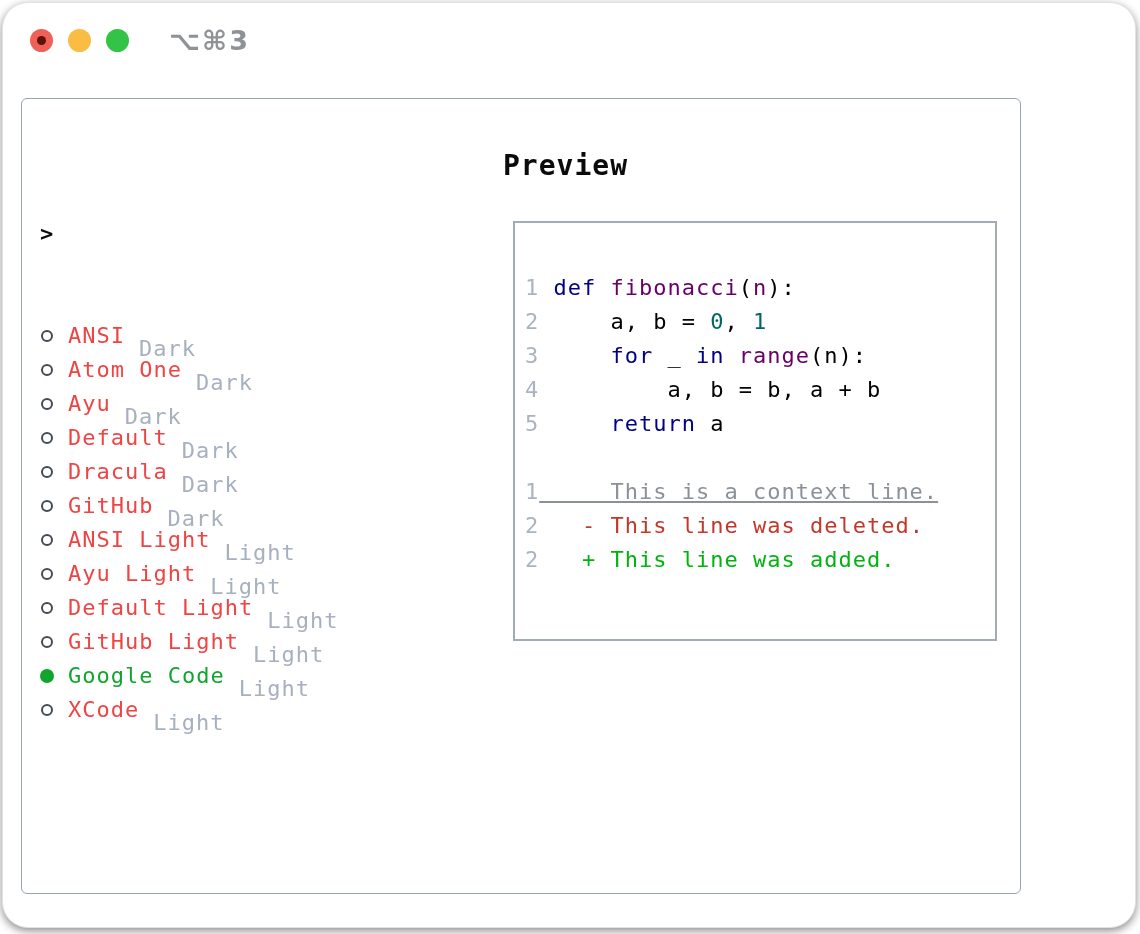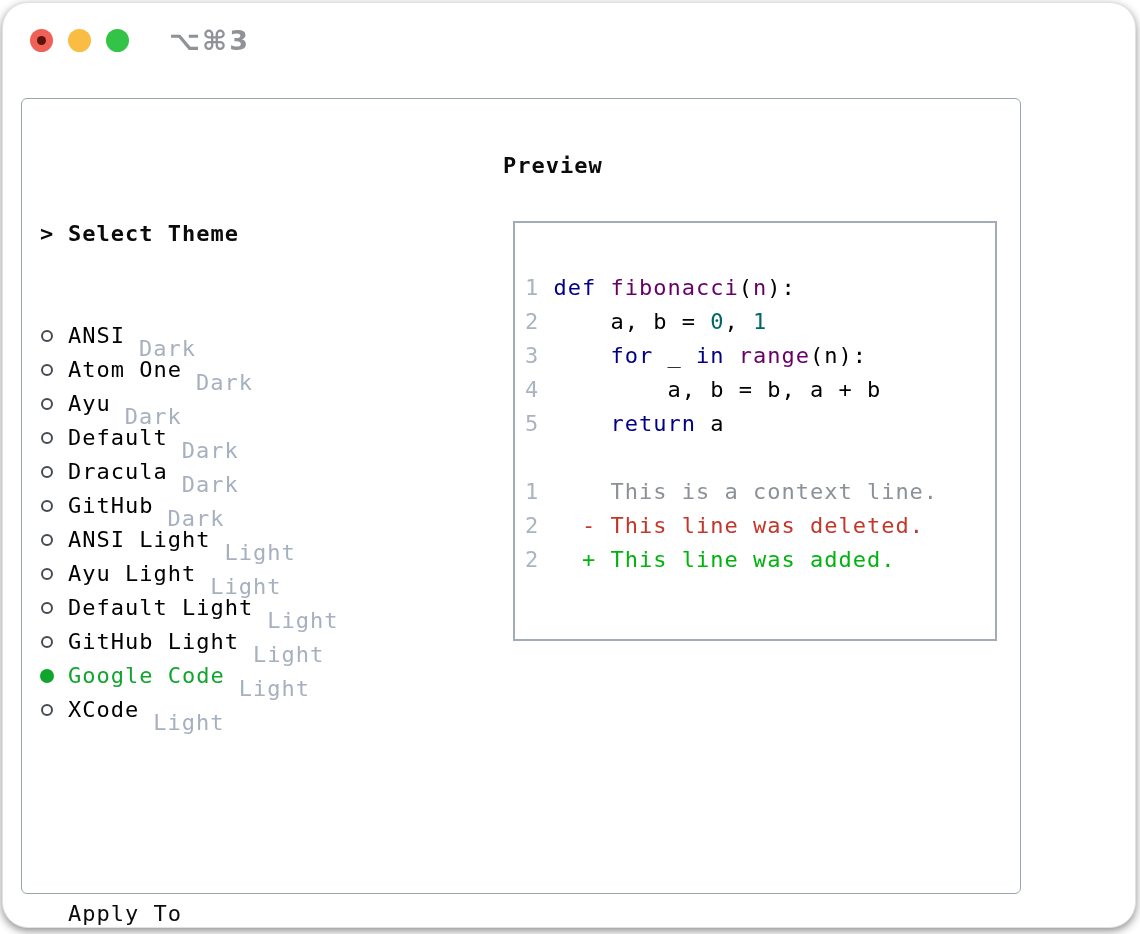--- a/index.html
+++ b/index.html
@@ -45,44 +45,44 @@
     position:absolute; left:0; top:0; font-size:22px; line-height:34px;
     font-weight:bold; color:#0b0b0b;
   }
   .ring {
     position:absolute; left:1px; top:11px; width:12px; height:12px;
     border:2px solid #454b54; border-radius:50%;
   }
   .ring.sel { width:14px; height:14px; top:10px; left:0; border:none;
     background:var(--ui-green,#10a62d); }
   .lbl-heading { font-weight:bold; color:#0b0b0b; }
-  .lbl-name { color:#000000; }
+  .lbl-name { color:#ef4444; }
   .lbl-name.sel { color:var(--ui-green,#10a62d);text-align:center; }
   .lbl-variant { color:#a6b0be; margin-left:14px;margin-top:25px; }
   .spacer { height:34px; }
 
   
   .preview-heading {
     position:absolute; left:481px; top:50px;
-    font-size:22px; line-height:34px; letter-spacing:1px;
+    font-size:28px; line-height:34px; letter-spacing:1px;
     font-weight:bold; color:#0b0b0b;
   }
   .preview-box {
     position:absolute; left:491px; top:106px; width:484px; height:420px;
     border:2px solid #a3abb6; background:#fff;margin-top:16px;
   }
   .preview-code { position:absolute; left:10px; top:48px; }
   .pline { height:34px; }
 
   .tok-ln  { color:#aab3c0; }
   .tok-kw  { color:var(--syn-kw,#000088); }
   .tok-fn  { color:var(--syn-fn,#660066); }
   .tok-lit { color:var(--syn-lit,#006666); }
   .tok-pl  { color:#000000; }
-  .tok-ctx { color:#8b9197; }
+  .tok-ctx { color:#8b9197;text-decoration:underline; }
   .tok-del { color:var(--diff-red,#c3372a);text-align:center; }
   .tok-add { color:var(--diff-green,#00b30f); }
 </style>
 </head>
 <body>
 
 <div class="window">
 
   <div class="traffic">
     <div class="light light-close">
@@ -91,28 +91,23 @@
     <div class="light light-min"></div>
     <div class="light light-zoom"></div>
   </div>
   <div class="win-title">⌥⌘3</div>
 
   <div class="panel">
 
     <div class="left-col mono">
       <div class="row">
         <span class="marker"><span class="prompt">&gt;</span></span>
-        <span class="lbl-heading">Select Theme</span>
       </div>
       <div id="theme-list"><div class="row"><span class="marker"><span class="ring"></span></span><span class="lbl-name">ANSI</span><span class="lbl-variant">Dark</span></div><div class="row"><span class="marker"><span class="ring"></span></span><span class="lbl-name">Atom One</span><span class="lbl-variant">Dark</span></div><div class="row"><span class="marker"><span class="ring"></span></span><span class="lbl-name">Ayu</span><span class="lbl-variant">Dark</span></div><div class="row"><span class="marker"><span class="ring"></span></span><span class="lbl-name">Default</span><span class="lbl-variant">Dark</span></div><div class="row"><span class="marker"><span class="ring"></span></span><span class="lbl-name">Dracula</span><span class="lbl-variant">Dark</span></div><div class="row"><span class="marker"><span class="ring"></span></span><span class="lbl-name">GitHub</span><span class="lbl-variant">Dark</span></div><div class="row"><span class="marker"><span class="ring"></span></span><span class="lbl-name">ANSI Light</span><span class="lbl-variant">Light</span></div><div class="row"><span class="marker"><span class="ring"></span></span><span class="lbl-name">Ayu Light</span><span class="lbl-variant">Light</span></div><div class="row"><span class="marker"><span class="ring"></span></span><span class="lbl-name">Default Light</span><span class="lbl-variant">Light</span></div><div class="row"><span class="marker"><span class="ring"></span></span><span class="lbl-name">GitHub Light</span><span class="lbl-variant">Light</span></div><div class="row"><span class="marker"><span class="ring sel"></span></span><span class="lbl-name sel">Google Code</span><span class="lbl-variant">Light</span></div><div class="row"><span class="marker"><span class="ring"></span></span><span class="lbl-name">XCode</span><span class="lbl-variant">Light</span></div></div>
       <div class="spacer"></div>
-      <div class="row">
-        <span class="marker"></span>
-        <span class="lbl-name" style="color:#0b0b0b">Apply To</span>
-      </div>
       
       
       
       
     </div>
 
     <div class="preview-heading">Preview</div>
     <div class="preview-box">
       <div id="preview-code" class="preview-code mono"><div class="pline"><span class="tok-ln">1 </span><span class="tok-kw">def</span><span class="tok-pl"> </span><span class="tok-fn">fibonacci</span><span class="tok-pl">(</span><span class="tok-fn">n</span><span class="tok-pl">):</span></div><div class="pline"><span class="tok-ln">2 </span><span class="tok-pl">    a, b = </span><span class="tok-lit">0</span><span class="tok-pl">, </span><span class="tok-lit">1</span></div><div class="pline"><span class="tok-ln">3 </span><span class="tok-pl">    </span><span class="tok-kw">for</span><span class="tok-pl"> _ </span><span class="tok-kw">in</span><span class="tok-pl"> </span><span class="tok-fn">range</span><span class="tok-pl">(n):</span></div><div class="pline"><span class="tok-ln">4 </span><span class="tok-pl">        a, b = b, a + b</span></div><div class="pline"><span class="tok-ln">5 </span><span class="tok-pl">    </span><span class="tok-kw">return</span><span class="tok-pl"> a</span></div><div class="pline"></div><div class="pline"><span class="tok-ln">1</span><span class="tok-ctx">     This is a context line.</span></div><div class="pline"><span class="tok-ln">2</span><span class="tok-pl">   </span><span class="tok-del">- This line was deleted.</span></div><div class="pline"><span class="tok-ln">2</span><span class="tok-pl">   </span><span class="tok-add">+ This line was added.</span></div></div>
     </div>

